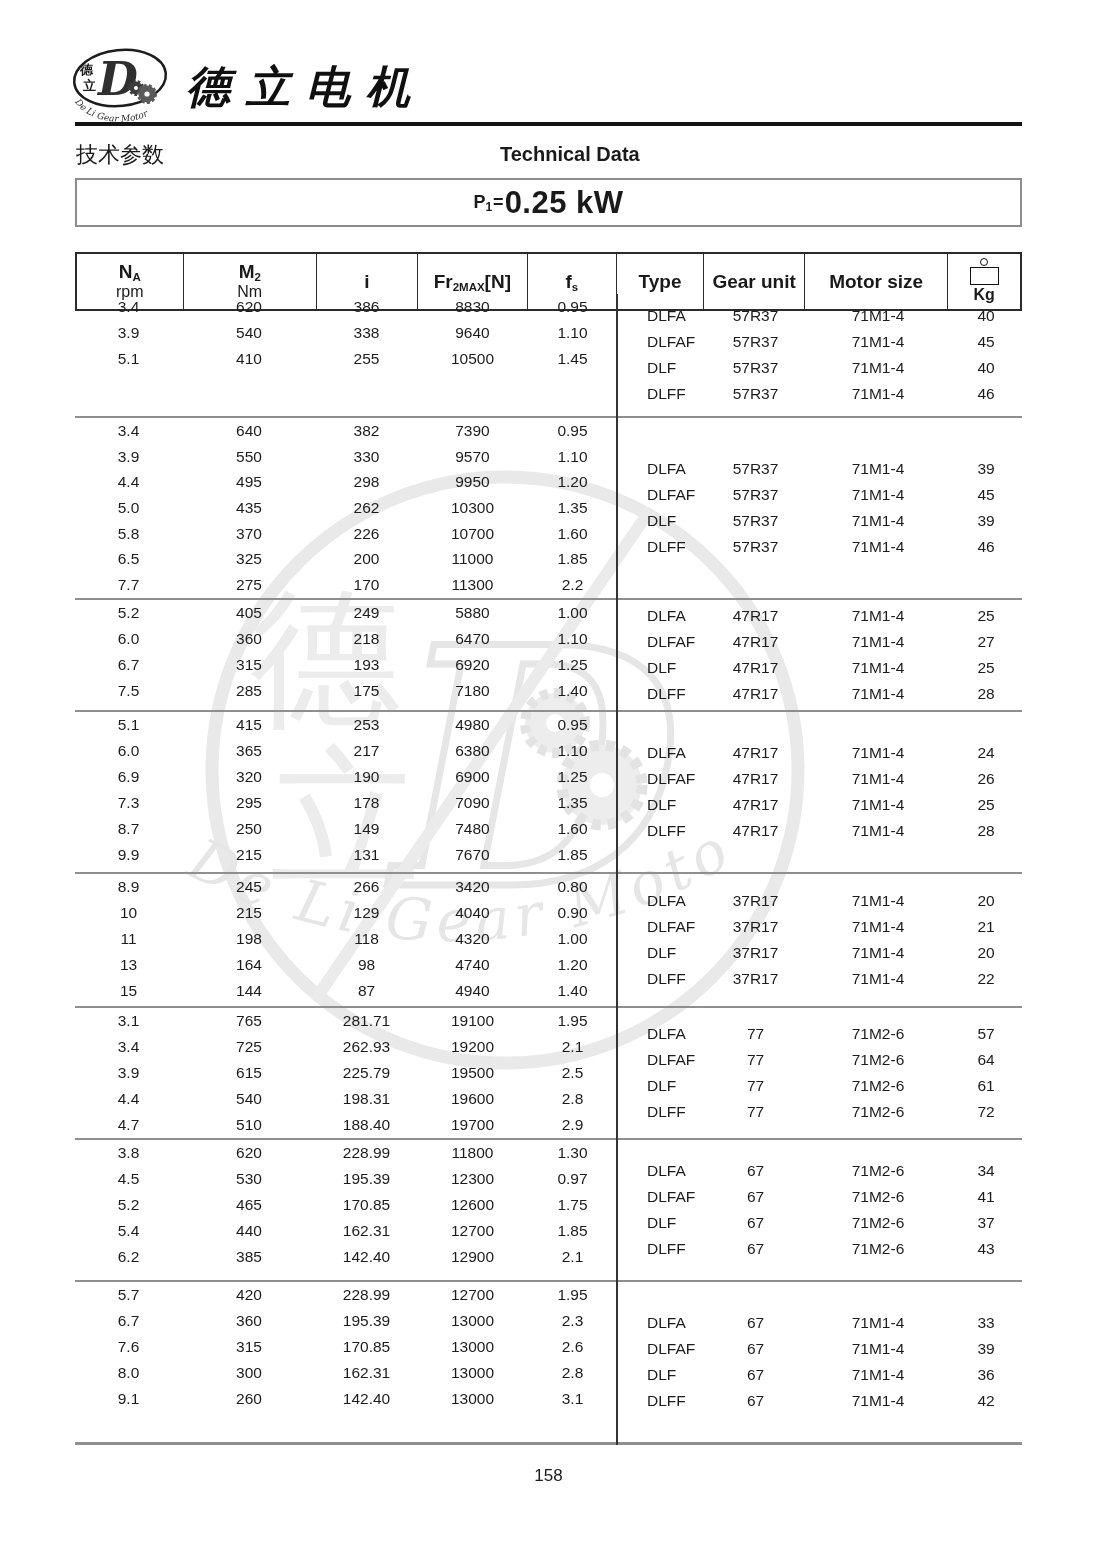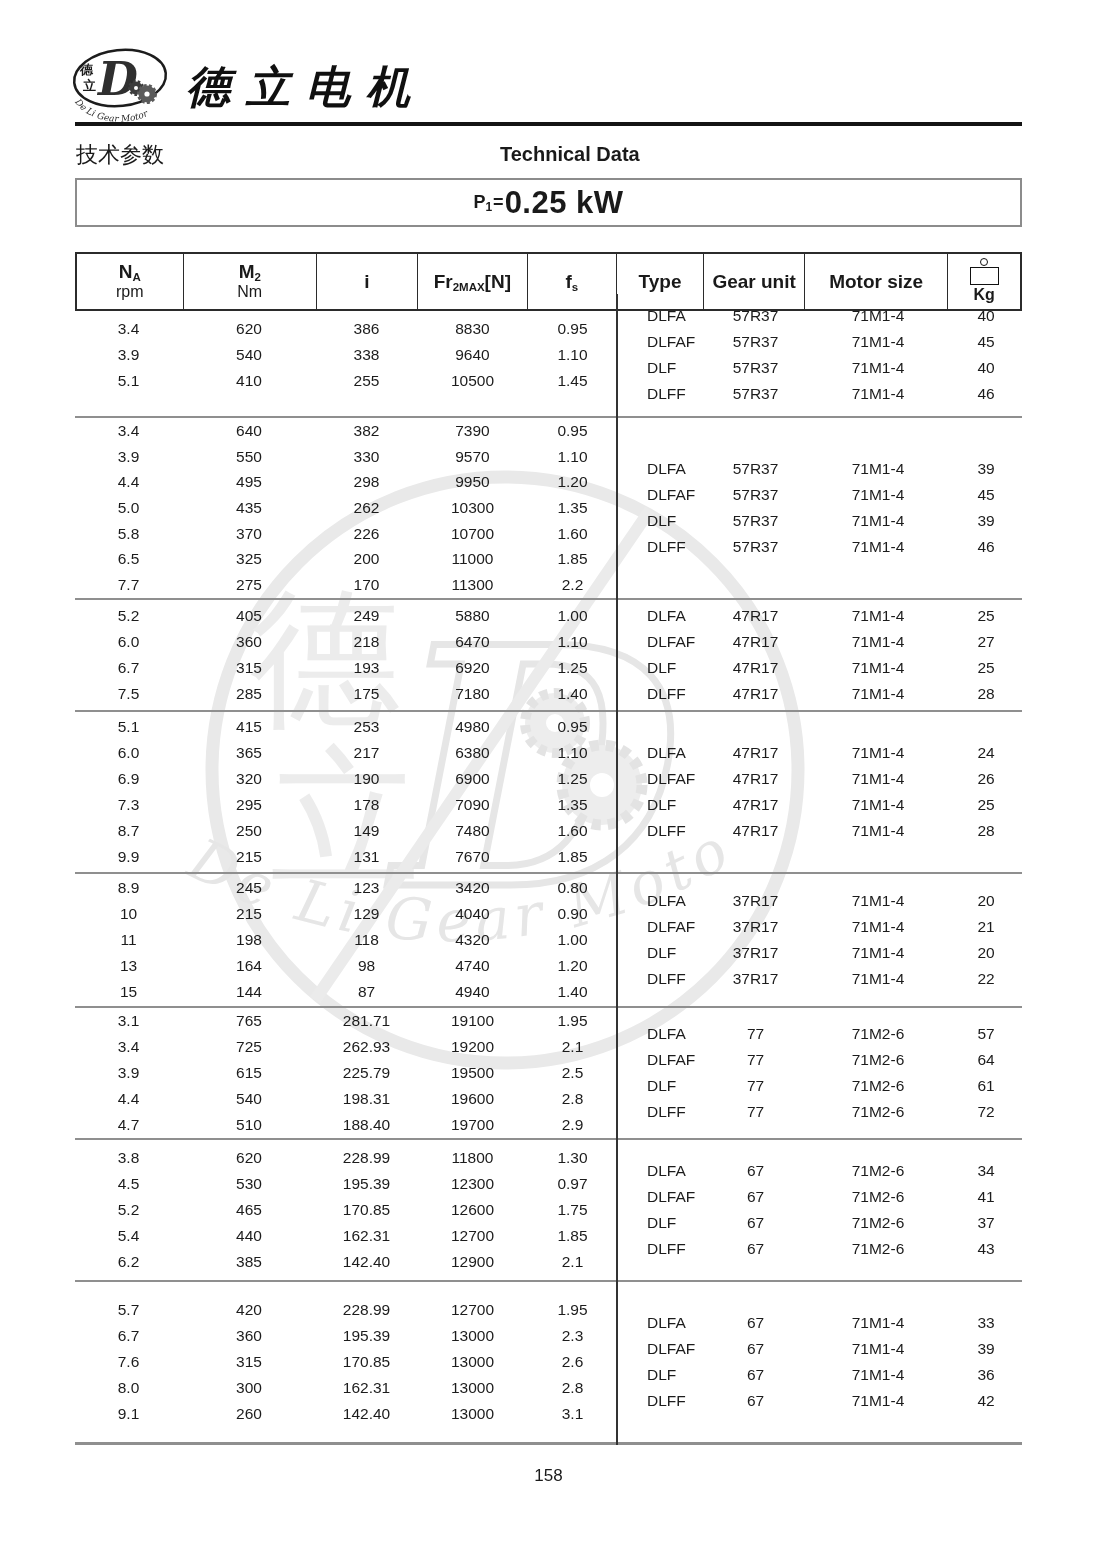--- a/index.html
+++ b/index.html
@@ -56,21 +56,21 @@
 
   
   .c0{width:107px}.c1{width:134px}.c2{width:101px}.c3{width:111px}.c4{width:89px}
   .c5{width:88px}.c6{width:101px}.c7{width:144px}.c8{width:72px}
 
   
   .tbody { position:absolute; left:75px; top:294px; width:947px; }
   .tbody::after { content:''; position:absolute; left:541px; top:0; bottom:0; width:1.5px; background:#333; }
   .tblock { display:flex; border-bottom:2px solid #8f8f8f; box-sizing:border-box; }
   .tblock.last { border-bottom:3px solid #8f8f8f; }
-  .tleft  { width:542px; display:flex; flex-direction:column; justify-content:center; }
+  .tleft  { width:542px; display:flex; flex-direction:column; justify-content:flex-start; }
   .tright { width:405px; display:flex; flex-direction:column; justify-content:center;align-items:center; }
   .trow { display:flex; height:26px; align-items:center; }
   .tcell { text-align:center; font-size:15.5px; color:#1c1c1c; box-sizing:border-box; }
   .tright .c5 { text-align:left; padding-left:30px; }
 
   .pageno { position:absolute; left:75px; top:1466px; width:947px; text-align:center; font-size:17px; }
 </style>
 </head>
 <body>
 
@@ -419,21 +419,21 @@
             <div class="tcell c7">71M1-4</div>
             <div class="tcell c8">28</div>
           </div>
         </div>
       </div>
       <div class="tblock" style="height: 134px;">
         <div class="tleft">
           <div class="trow">
             <div class="tcell c0">8.9</div>
             <div class="tcell c1">245</div>
-            <div class="tcell c2">123</div>
+            <div class="tcell c2">266</div>
             <div class="tcell c3">3420</div>
             <div class="tcell c4">0.80</div>
           </div>
           <div class="trow">
             <div class="tcell c0">10</div>
             <div class="tcell c1">215</div>
             <div class="tcell c2">129</div>
             <div class="tcell c3">4040</div>
             <div class="tcell c4">0.90</div>
           </div>

